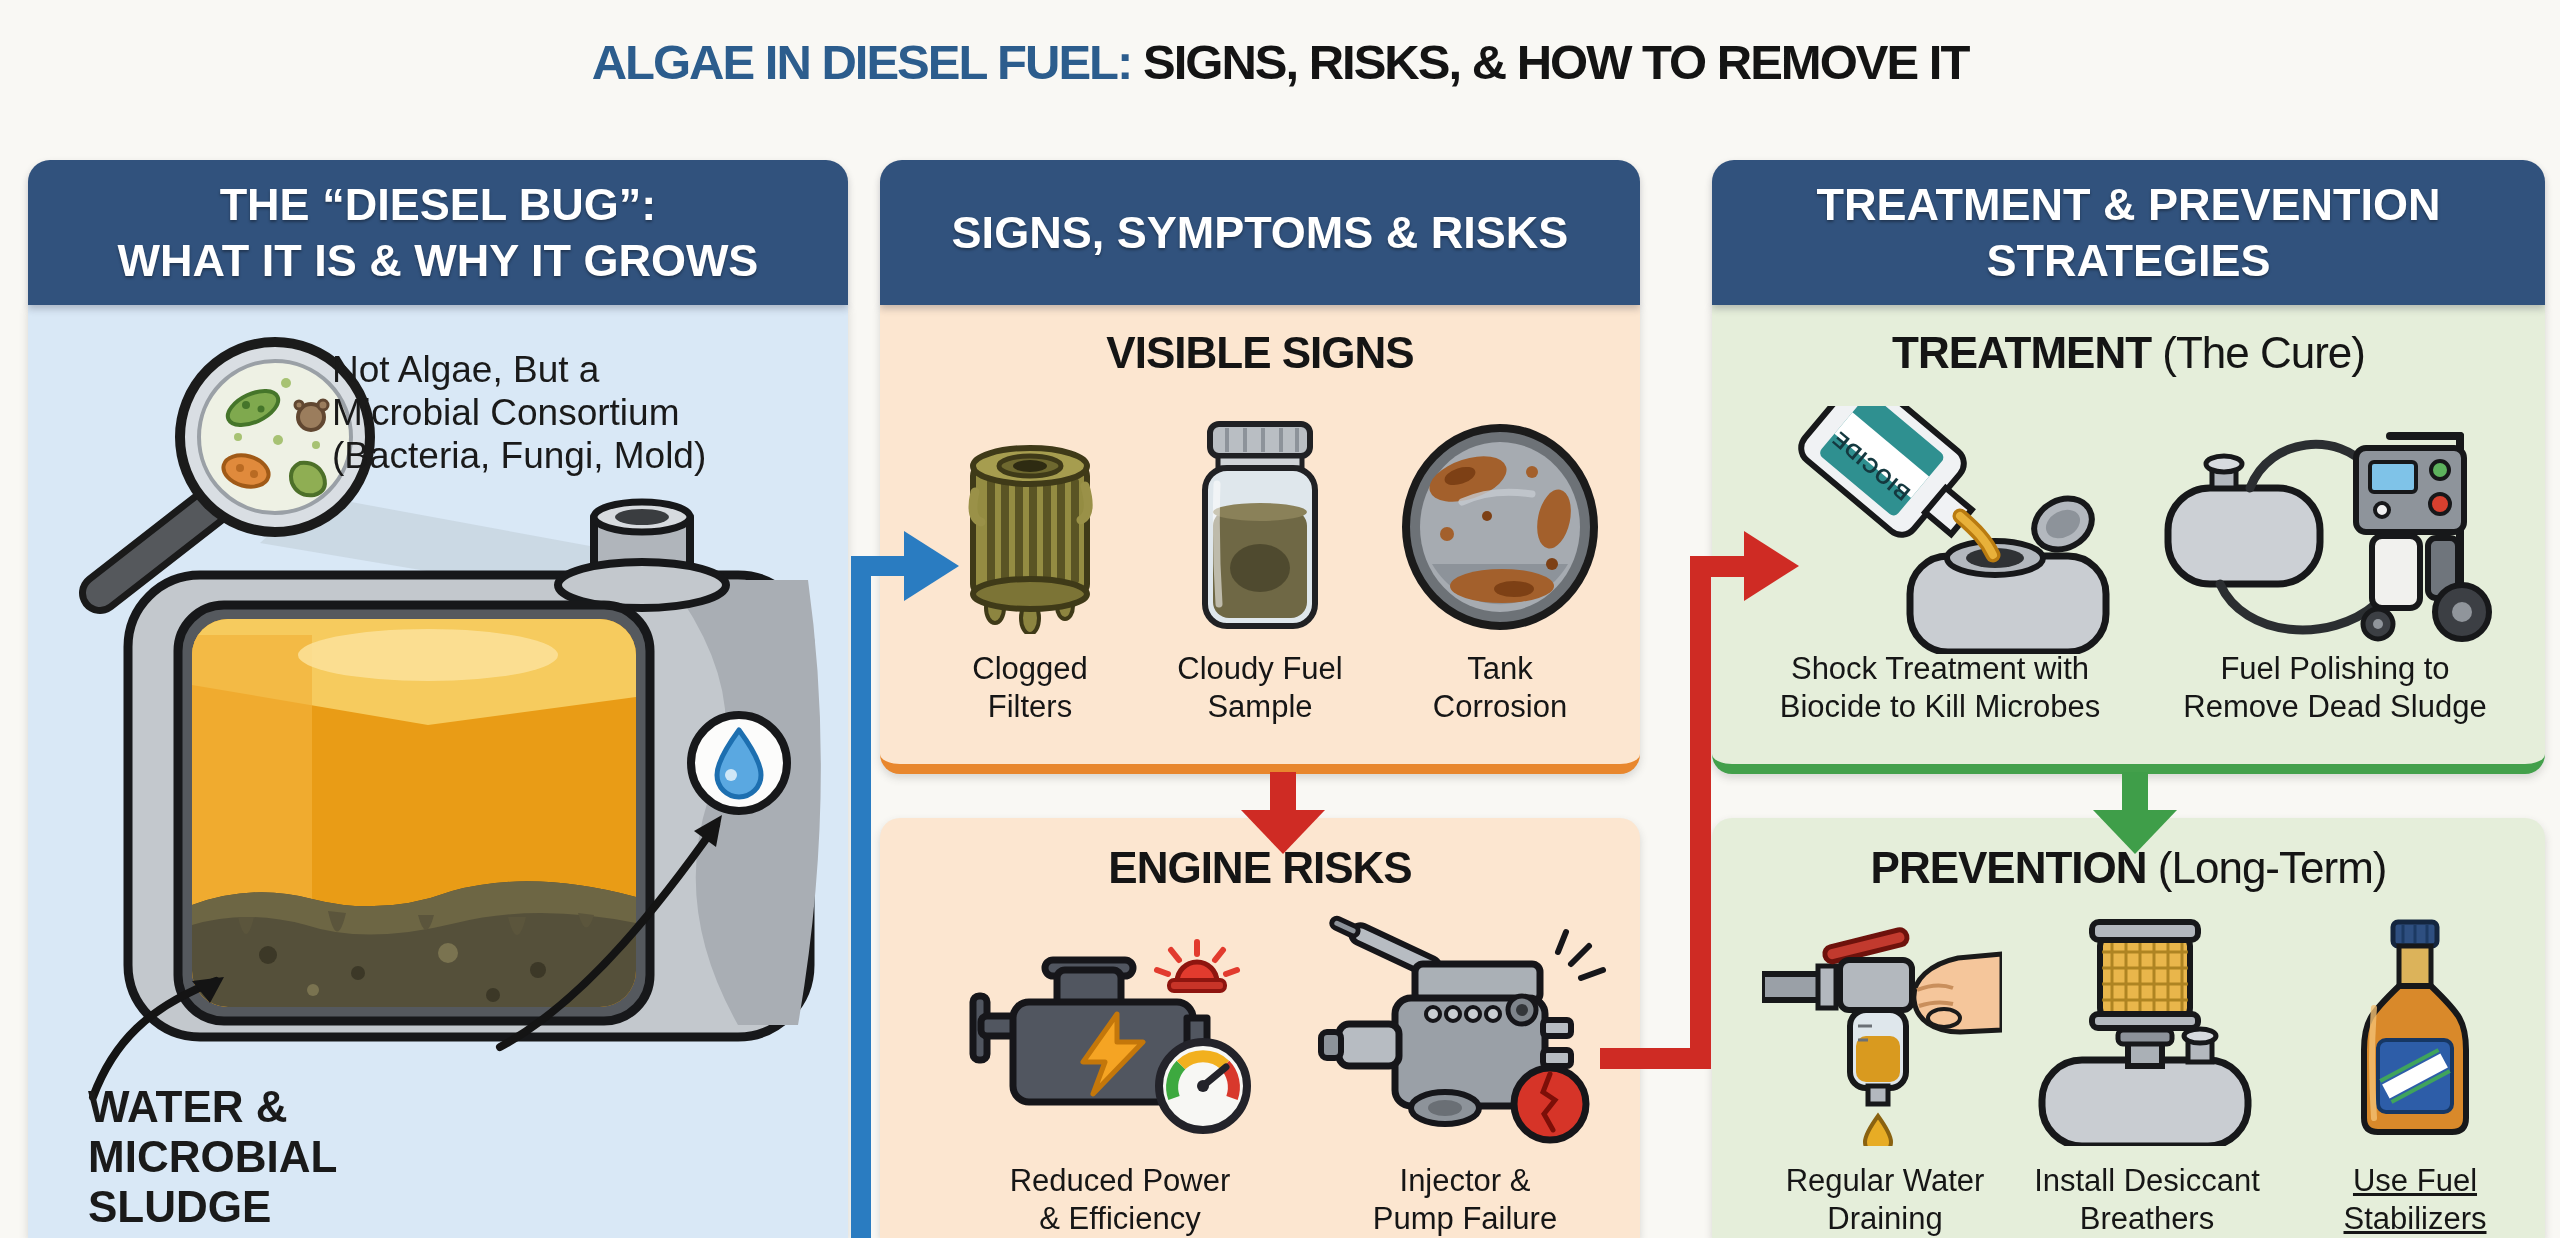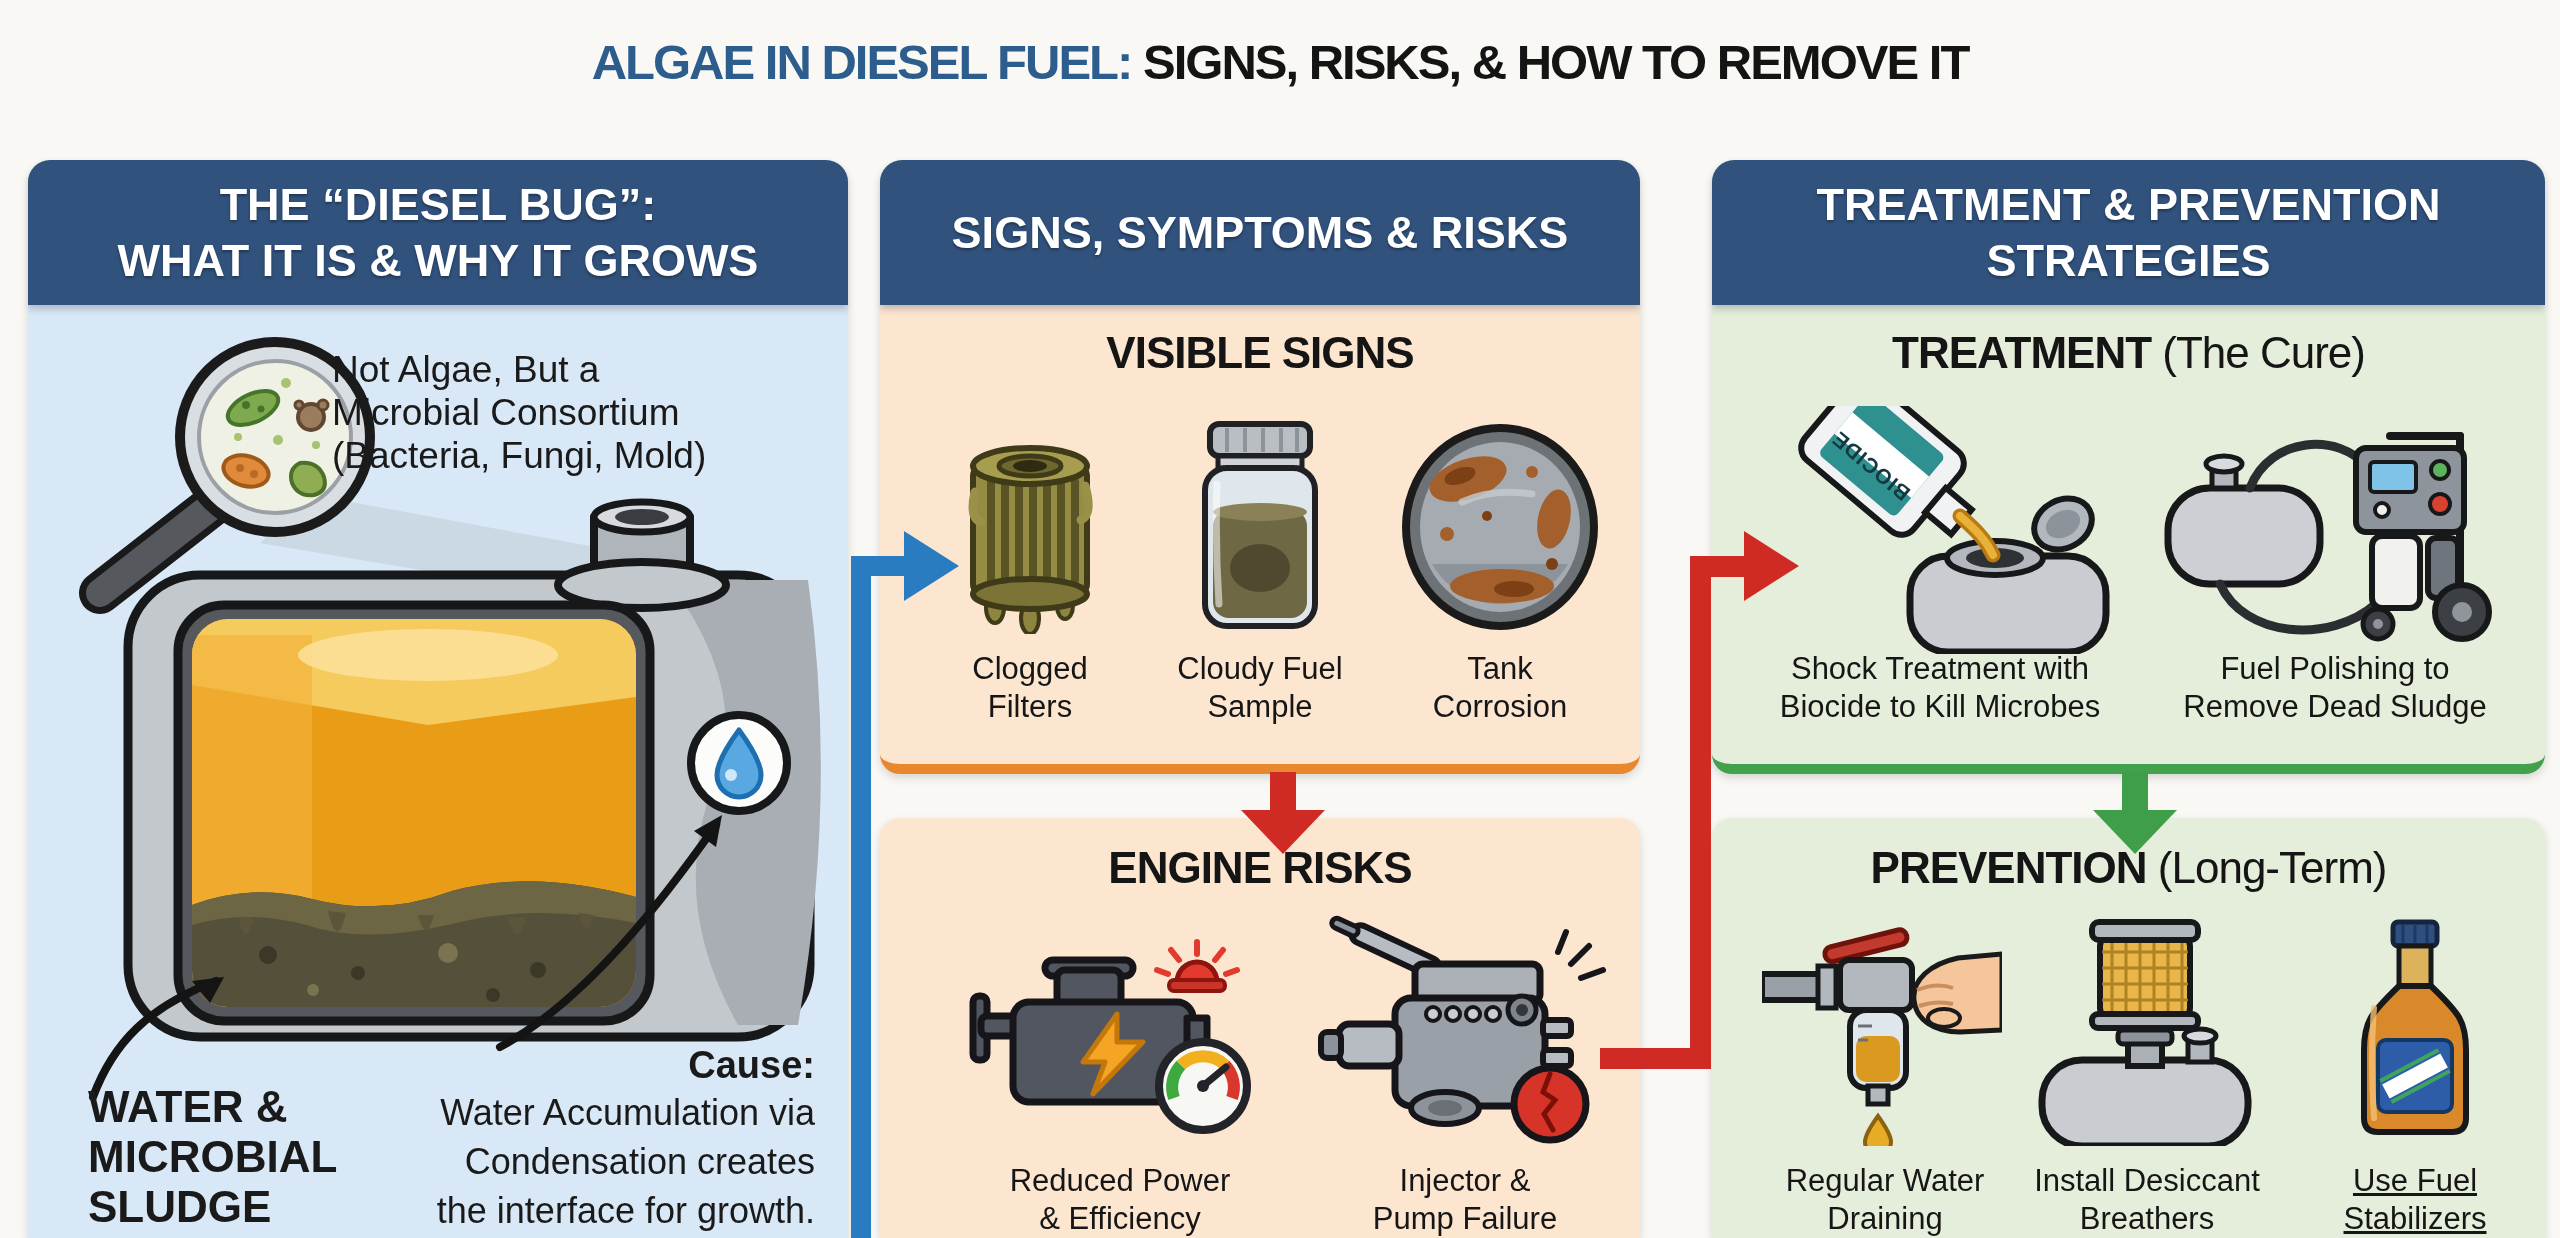--- a/index.html
+++ b/index.html
@@ -162,26 +162,20 @@
       <polygon points="694,510 666,526 688,542" fill="#141414" stroke="none"></polygon>
     </g>
   </svg>
 
   <div class="abs ml" id="note-consortium">Not Algae, But a
 Microbial Consortium
 (Bacteria, Fungi, Mold)</div>
   <div class="abs ml" id="lbl-sludge">WATER &amp;
 MICROBIAL
 SLUDGE</div>
-  <div class="abs" id="blk-cause">
-    <div class="cause-h">Cause:</div>
-    <div class="cause-t ml">Water Accumulation via
-Condensation creates
-the interface for growth.</div>
-  </div>
 
   <div class="abs sec-head" id="h-vs">VISIBLE SIGNS</div>
 
   <svg class="abs icon" style="left:945px;top:422px;" width="170" height="212" viewBox="0 0 170 212">
     <ellipse cx="50" cy="186" rx="9" ry="15" fill="#8d8540" stroke="#3f3a18" stroke-width="4"></ellipse>
     <ellipse cx="85" cy="196" rx="9" ry="16" fill="#8d8540" stroke="#3f3a18" stroke-width="4"></ellipse>
     <ellipse cx="120" cy="184" rx="8" ry="13" fill="#8d8540" stroke="#3f3a18" stroke-width="4"></ellipse>
     <rect x="28" y="44" width="114" height="128" rx="10" fill="#948c42" stroke="#3f3a18" stroke-width="6"></rect>
     <g fill="#5a5424">
       <rect x="42" y="56" width="8" height="106" rx="4"></rect>

